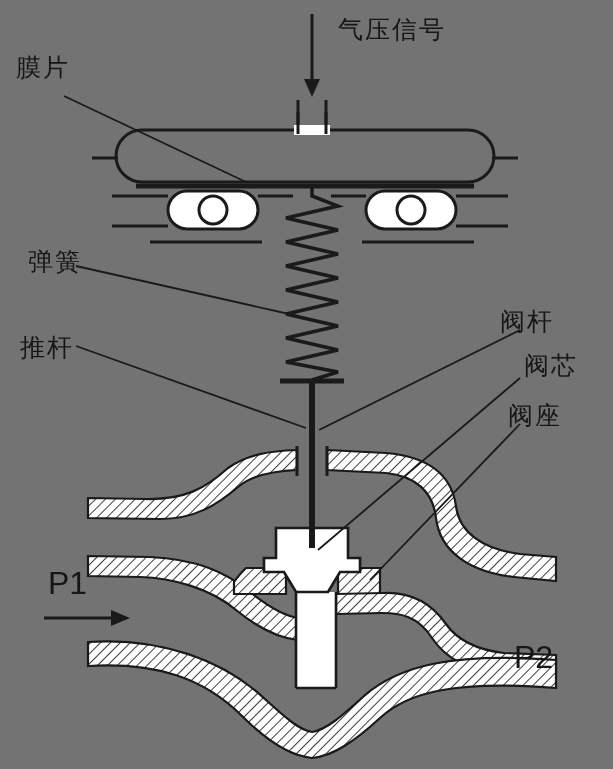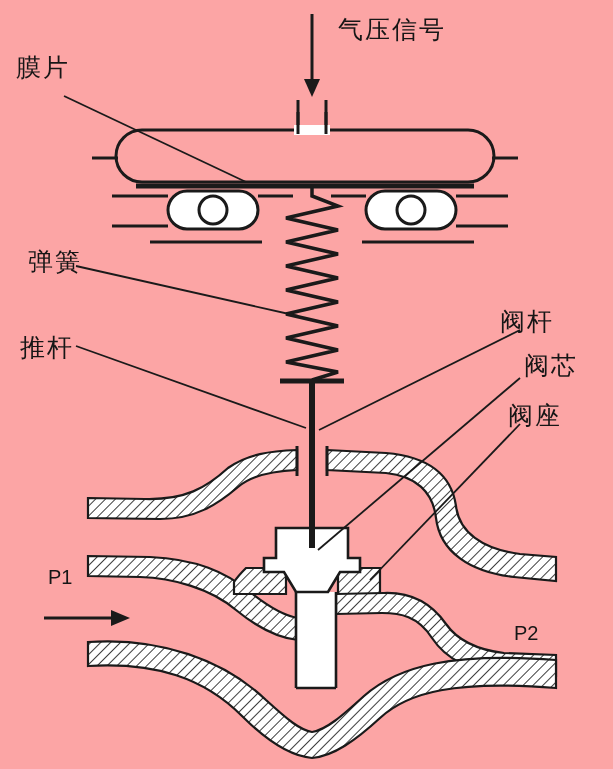--- a/index.html
+++ b/index.html
@@ -1,33 +1,33 @@
 <!DOCTYPE html>
 <html><head>
 <meta charset="utf-8">
 <style>
   html,body{margin:0;padding:0;background:#ffffff;}
   .canvas{
     position:relative;
     width:613px;height:769px;
-    background:#fca5a5;
+    background:#737373;
     font-family:"Liberation Sans",sans-serif;
     overflow:hidden;
   }
   .canvas svg{position:absolute;left:0;top:0;}
   .lbl{
     position:absolute;
     color:#161616;
     font-size:25px;
     line-height:1.1;
     letter-spacing:2px;
     white-space:nowrap;
     font-weight:500;
   }
-  .lbl.pn{font-size:20px;letter-spacing:0;font-weight:500;}
+  .lbl.pn{font-size:32px;letter-spacing:0;font-weight:500;}
 </style>
 </head>
 <body>
 
 <div class="canvas">
 
   <svg width="613" height="769" viewBox="0 0 613 769">
     <defs>
       <pattern id="hatch" patternUnits="userSpaceOnUse" width="7" height="7" patternTransform="rotate(45)">
         <rect width="7" height="7" fill="#ffffff"></rect>
@@ -118,15 +118,15 @@
   </svg>
 
   <div class="lbl" style="left:338px;top:16px">气压信号</div>
   <div class="lbl" style="left:16px;top:54px">膜片</div>
   <div class="lbl" style="left:28px;top:248px">弹簧</div>
   <div class="lbl" style="left:20px;top:334px">推杆</div>
   <div class="lbl" style="left:500px;top:308px">阀杆</div>
   <div class="lbl" style="left:524px;top:352px">阀芯</div>
   <div class="lbl" style="left:508px;top:402px">阀座</div>
   <div class="lbl pn" style="left:48px;top:566px">P1</div>
-  <div class="lbl pn" style="left:514px;top:622px">P2</div>
+  <div class="lbl pn" style="left:514px;top:640px">P2</div>
 
 </div>
 
 </body></html>

